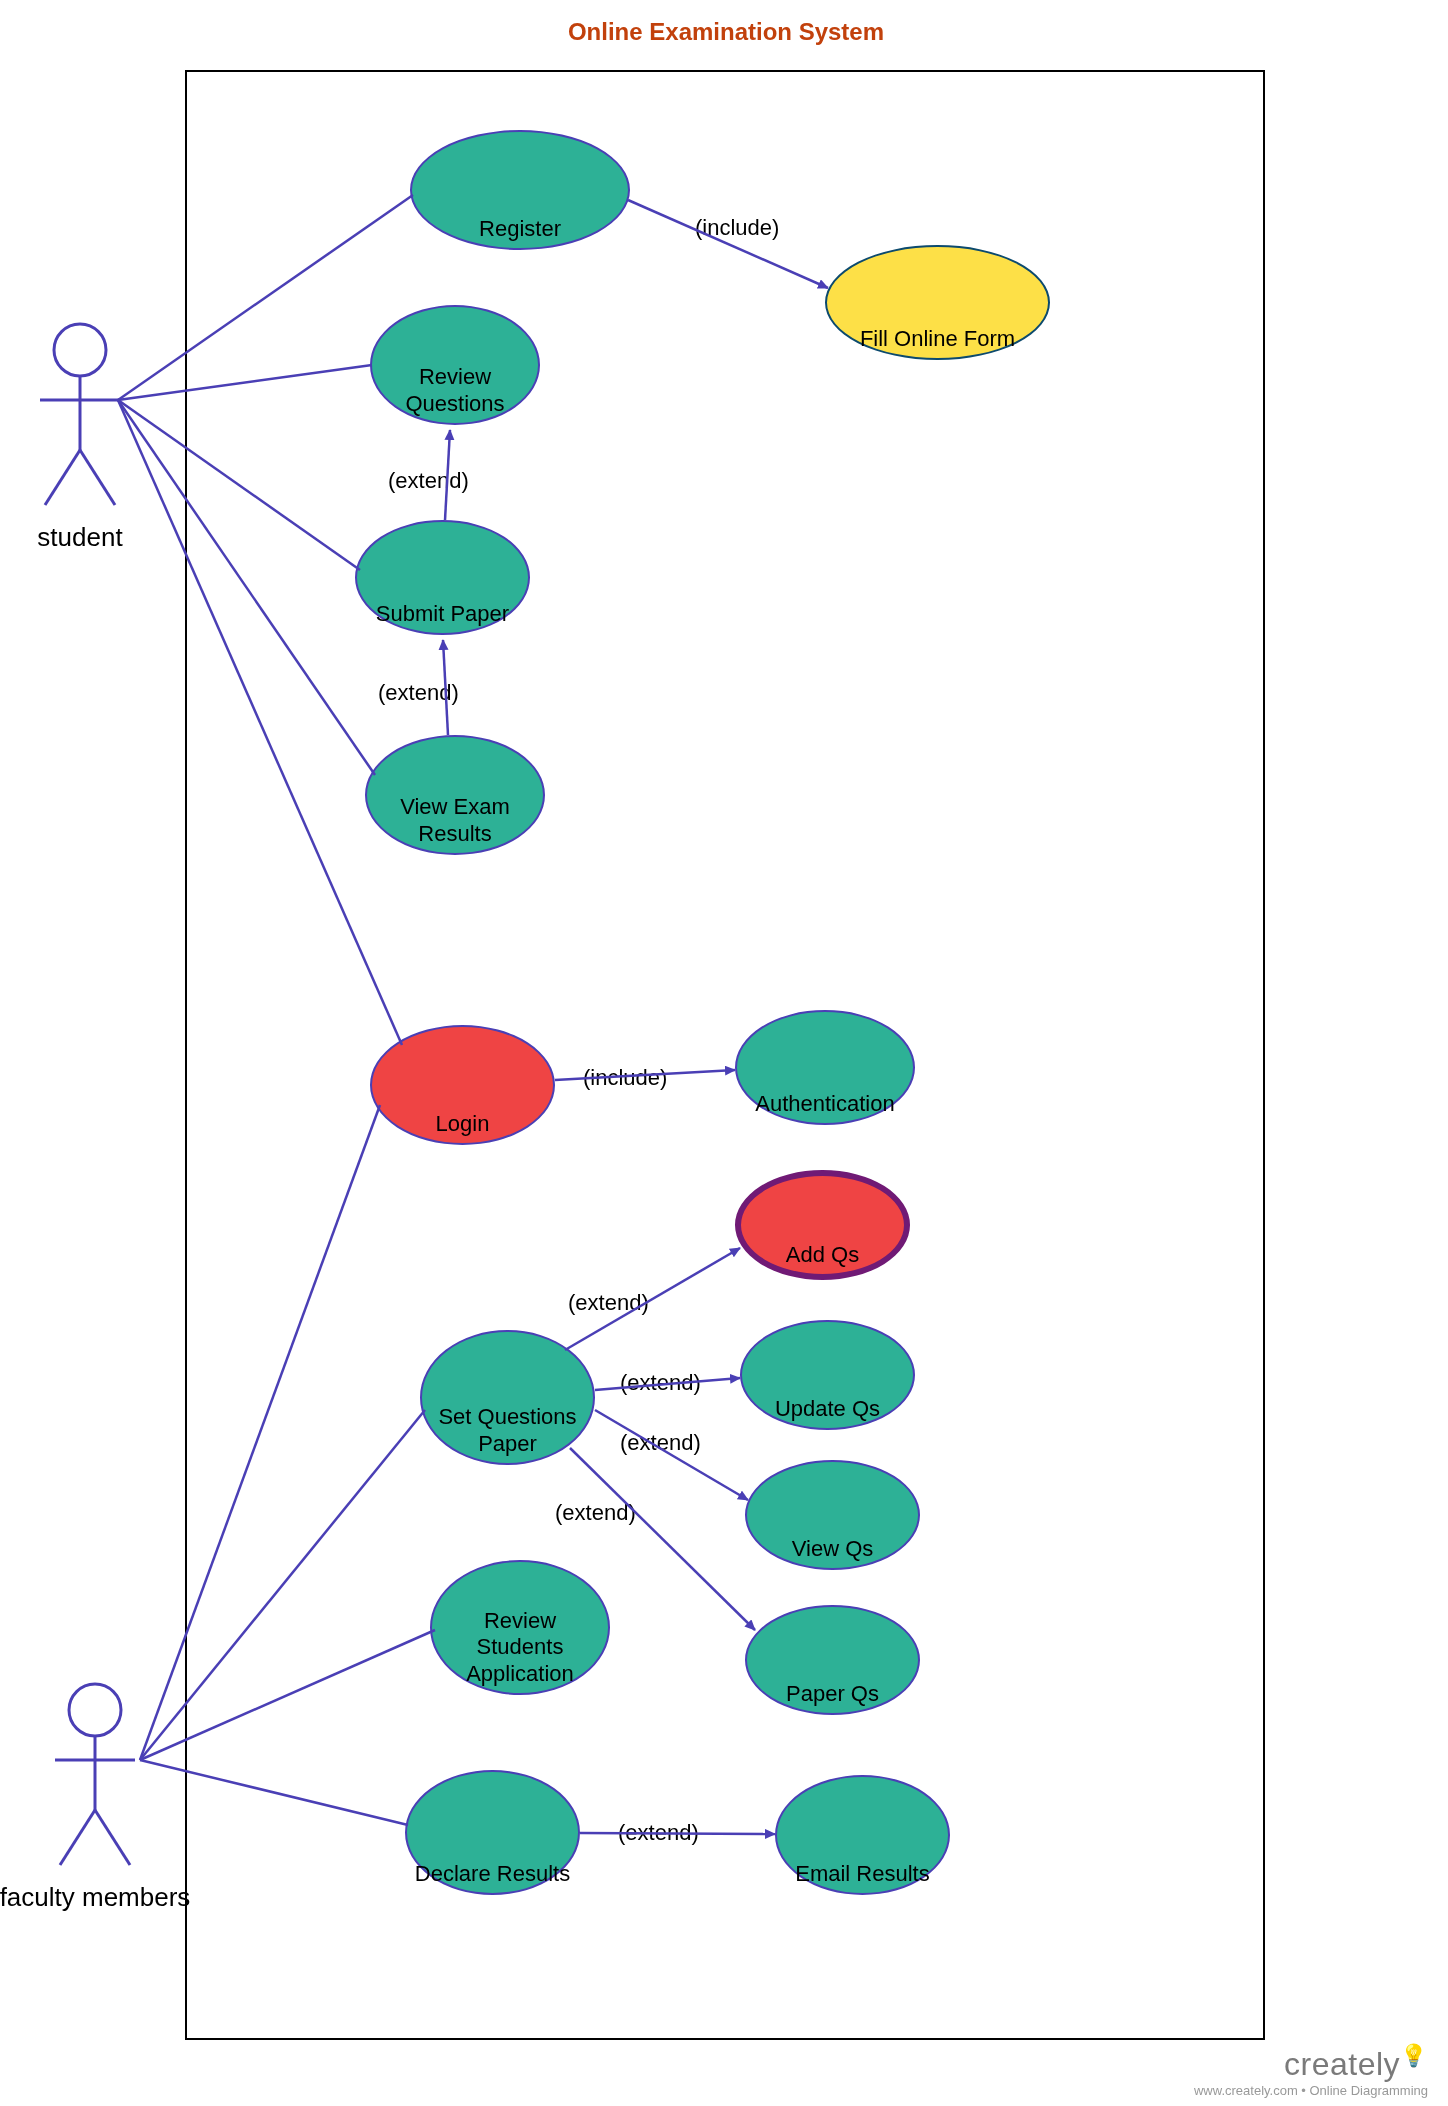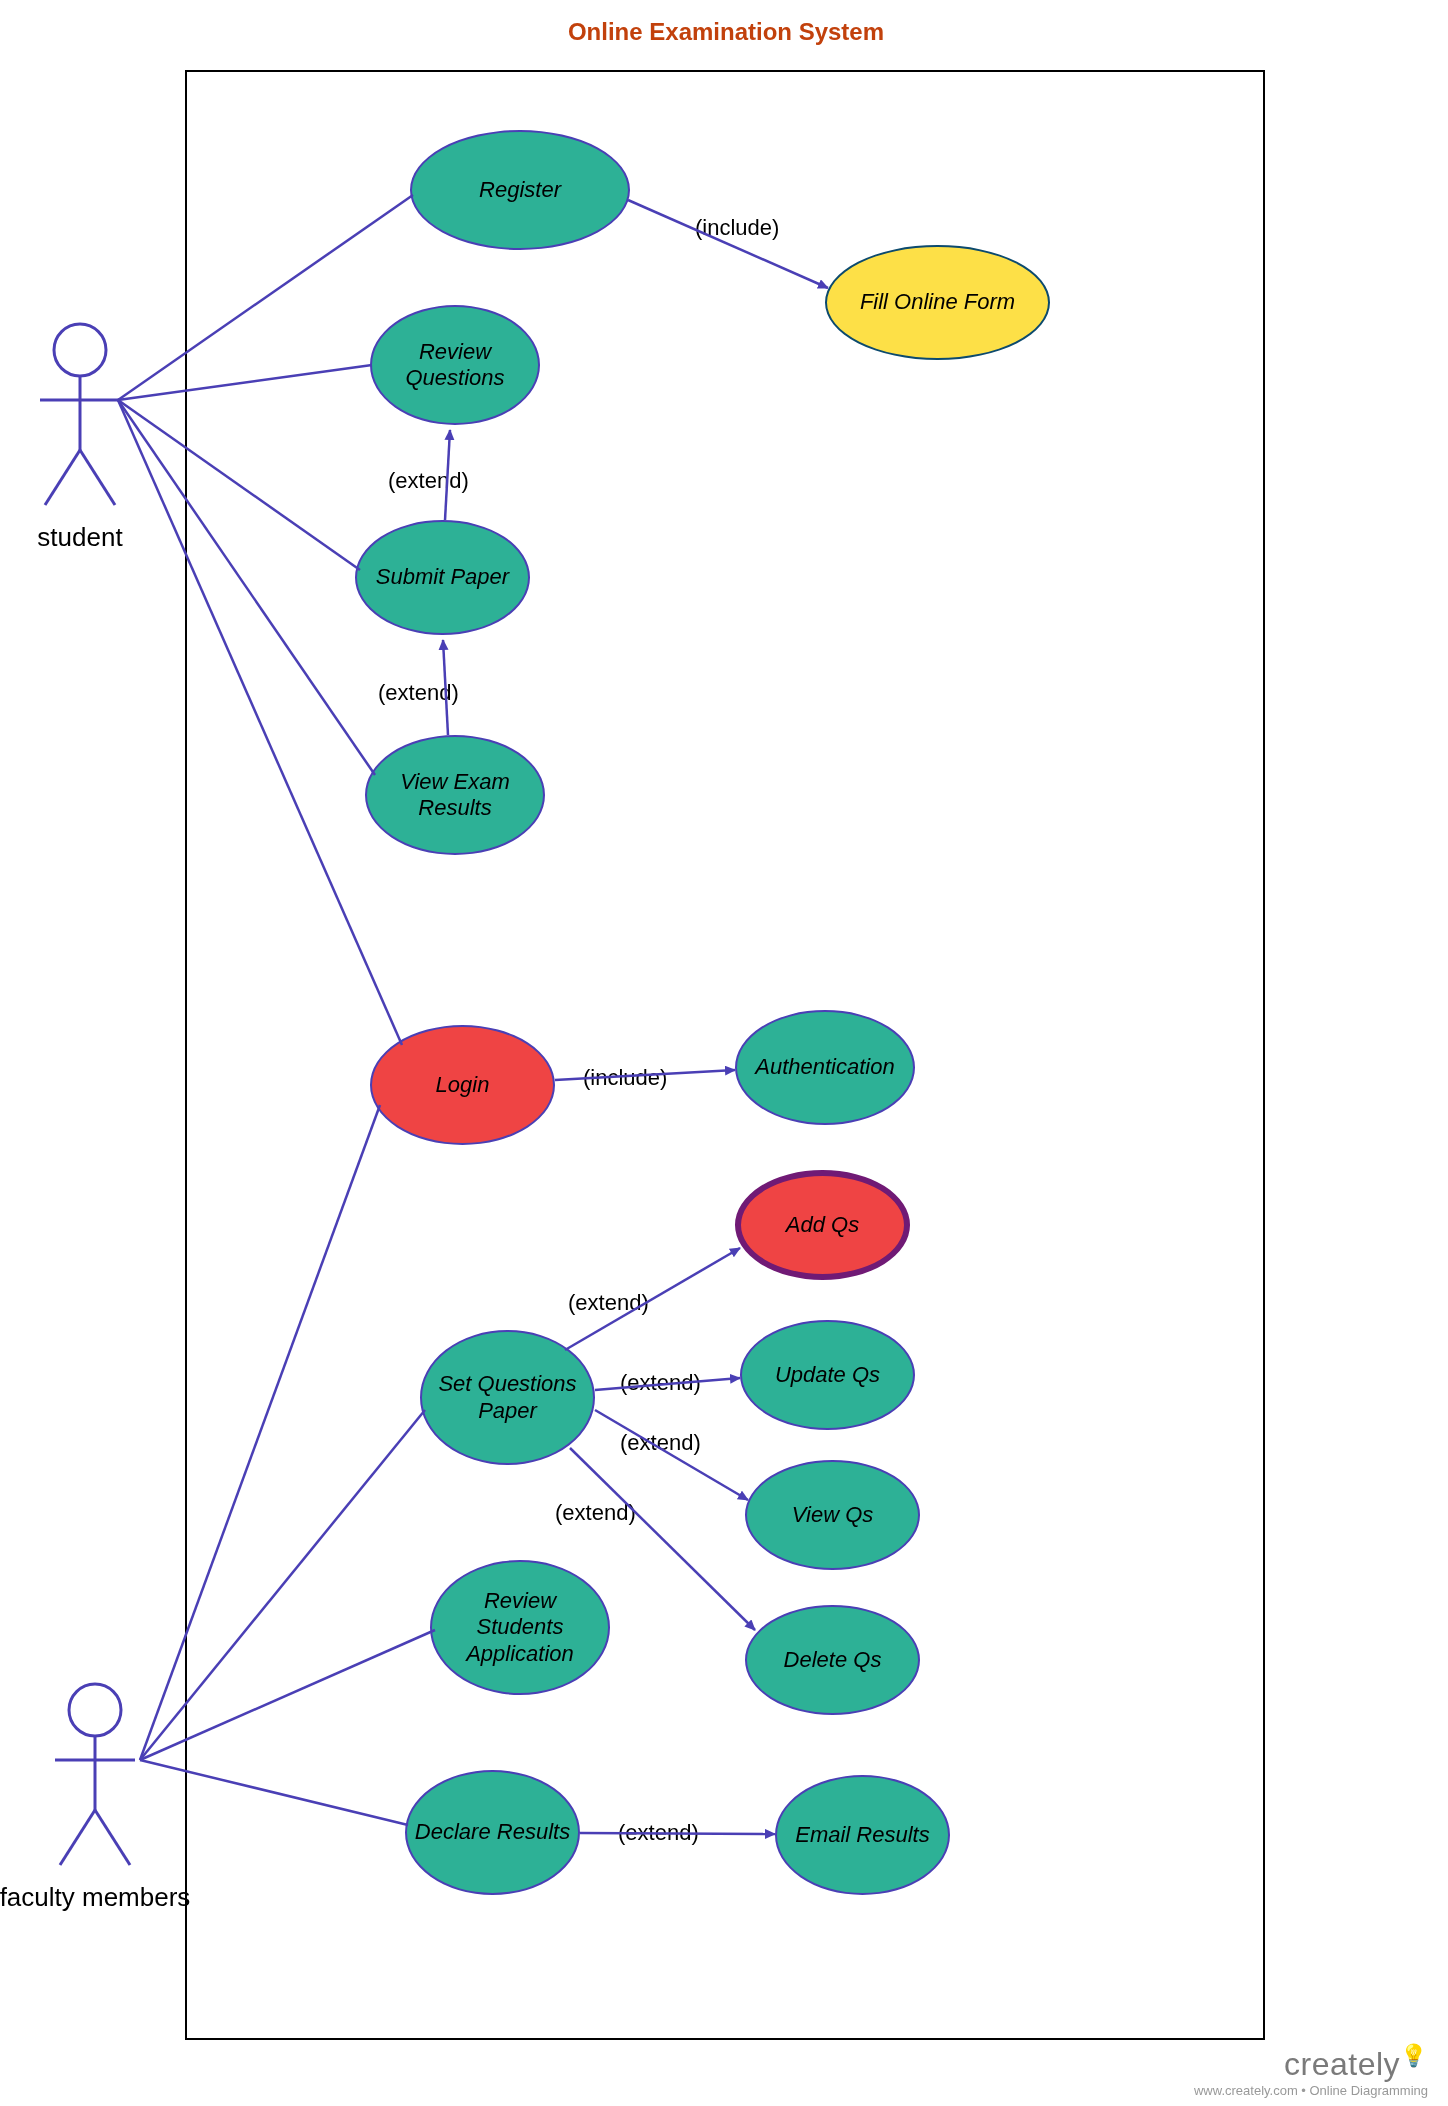--- a/index.html
+++ b/index.html
@@ -32,28 +32,27 @@
     }
     .actor-label {
       font-size: 26px;
       color: #000;
       margin-top: 8px;
     }
     .usecase {
       position: absolute;
       border-radius: 50%;
       display: flex;
-      align-items: center;
+      align-items: flex-end;
       justify-content: center;
       text-align: center;
       font-size: 22px;
       color: #000;
       padding: 6px;
       line-height: 1.2;
-      font-style: italic;
     }
     .rel-label {
       position: absolute;
       font-size: 22px;
       color: #000;
     }
     .watermark {
       position: absolute;
       right: 20px;
       bottom: 8px;
@@ -150,21 +149,21 @@
 
 <div class="usecase" style="left:740px; top:1320px; width:175px; height:110px; background:#2db196; border:2px solid #4a3fb5;">
     <span>Update Qs</span>
   </div>
 
 <div class="usecase" style="left:745px; top:1460px; width:175px; height:110px; background:#2db196; border:2px solid #4a3fb5;">
     <span>View Qs</span>
   </div>
 
 <div class="usecase" style="left:745px; top:1605px; width:175px; height:110px; background:#2db196; border:2px solid #4a3fb5;">
-    <span>Delete Qs</span>
+    <span>Paper Qs</span>
   </div>
 
 <div class="usecase" style="left:430px; top:1560px; width:180px; height:135px; background:#2db196; border:2px solid #4a3fb5;">
     <span>Review Students Application</span>
   </div>
 
 <div class="usecase" style="left:405px; top:1770px; width:175px; height:125px; background:#2db196; border:2px solid #4a3fb5;">
     <span>Declare Results</span>
   </div>
 

